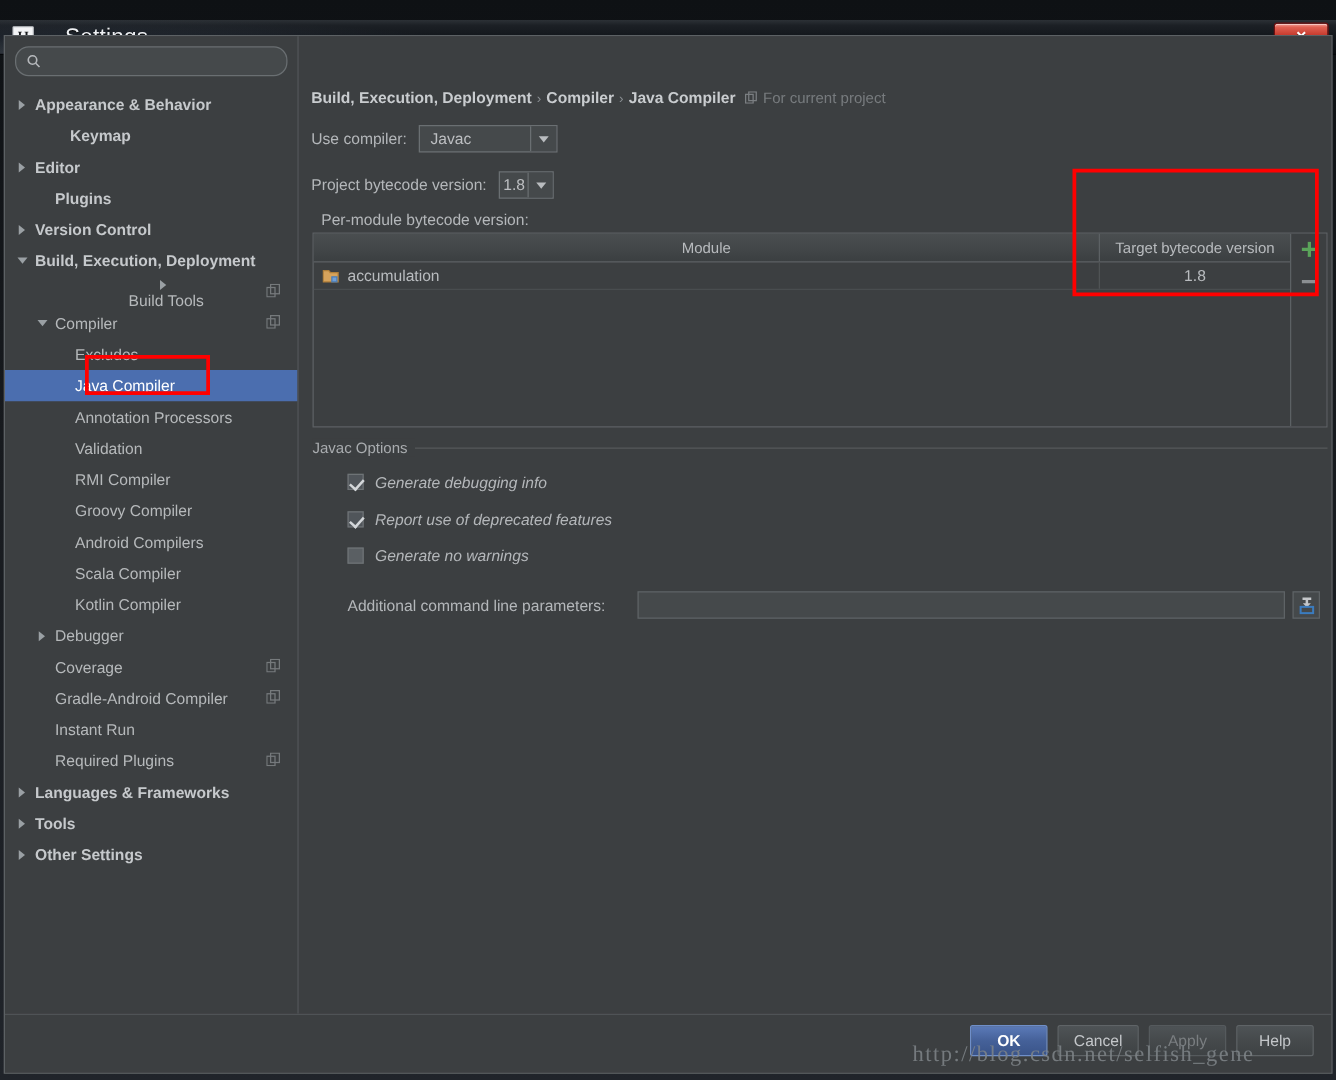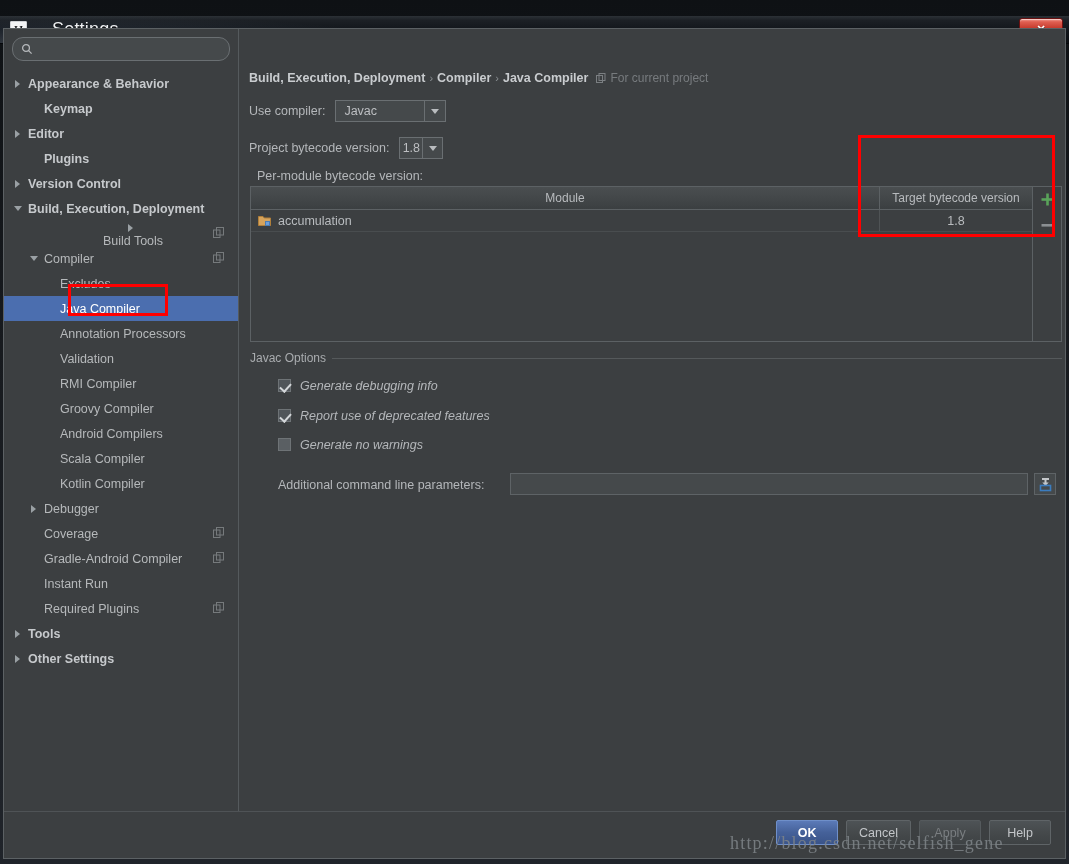--- a/index.html
+++ b/index.html
@@ -229,21 +229,21 @@
               </svg>
             </span>
             <input class="search-input" type="text" placeholder="" style="">
           </div>
         </div>
         <div class="tree" id="tree">
             <div class="tree-item bold" style="padding-left: 8px;">
               <span class="tw right"></span>
               <span>Appearance &amp; Behavior</span>
             </div>
-            <div class="tree-item bold" style="padding-left: 24px;">
+            <div class="tree-item bold" style="padding-left: 36px;">
               <span class="tw"></span>
               <span>Keymap</span>
             </div>
             <div class="tree-item bold" style="padding-left: 8px;">
               <span class="tw right"></span>
               <span>Editor</span>
             </div>
             <div class="tree-item bold" style="padding-left: 24px;">
               <span class="tw"></span>
               <span>Plugins</span>
@@ -332,20 +332,24 @@
               <span class="tw"></span>
               <span>Instant Run</span>
             </div>
             <div class="tree-item" style="padding-left: 24px;">
               <span class="tw"></span>
               <span>Required Plugins</span>
               <span class="copy-ic"><svg width="11" height="11" viewBox="0 0 11 11">
                   <rect x="0.5" y="3" width="6.5" height="7.5" fill="none" stroke="#8d9194"></rect>
                   <rect x="3.5" y="0.5" width="7" height="7.5" fill="none" stroke="#8d9194"></rect>
                 </svg></span>
+            </div>
+            <div class="tree-item bold" style="padding-left: 8px;">
+              <span class="tw right"></span>
+              <span>Languages &amp; Frameworks</span>
             </div>
             <div class="tree-item bold" style="padding-left: 8px;">
               <span class="tw right"></span>
               <span>Tools</span>
             </div>
             <div class="tree-item bold" style="padding-left: 8px;">
               <span class="tw right"></span>
               <span>Other Settings</span>
             </div>
           </div>

